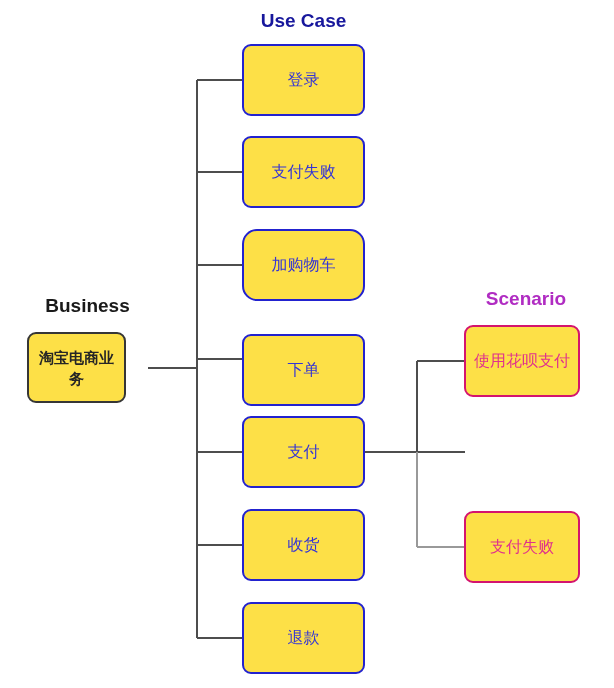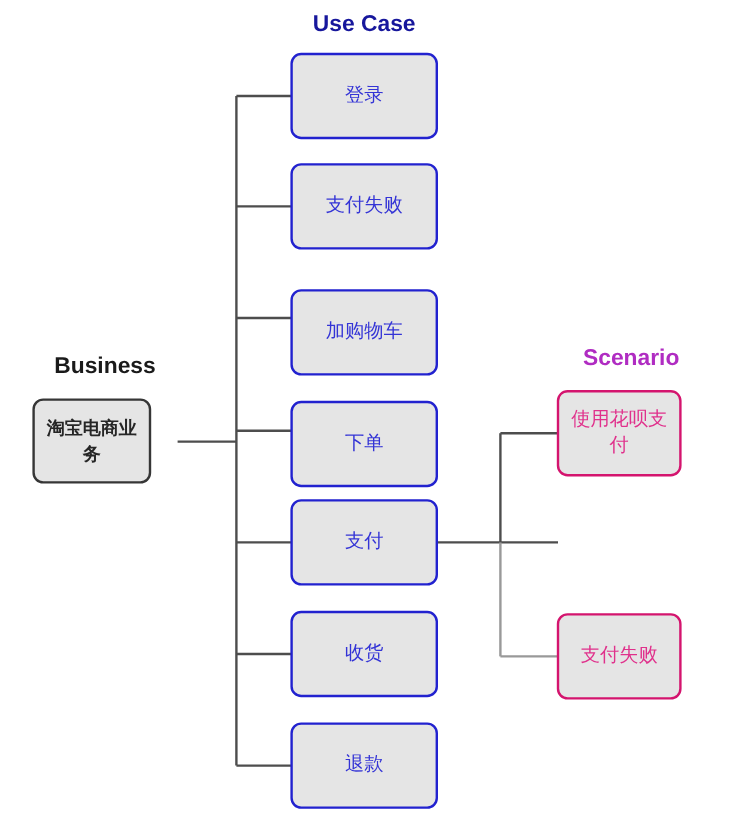--- a/index.html
+++ b/index.html
@@ -31,40 +31,40 @@
     position:absolute;z-index:2;
     font-size:19px;font-weight:700;text-align:center;
     white-space:nowrap;
   }
   .hdr-business{left:27px;top:295px;width:121px;color:var(--business-header);}
   .hdr-usecase{left:242px;top:10px;width:123px;color:var(--usecase-header);}
   .hdr-scenario{left:464px;top:288px;width:124px;color:var(--scenario-header);}
   .node{
     position:absolute;z-index:2;box-sizing:border-box;
     display:flex;align-items:center;justify-content:center;
-    border-radius:9px;background:#e5e5e5;
+    border-radius:9px;background:#fde047;
     font-size:16px;text-align:center;line-height:1.4;
     padding:2px 8px;
   }
   .node-business{
     left:27px;top:332px;width:99px;height:71px;
     border:2.5px solid var(--business-border);
     color:var(--business-text);font-weight:700;font-size:15px;
   }
   .node-uc{
     left:242px;width:123px;height:72px;
     border:2.5px solid var(--usecase-border);
     color:var(--usecase-text);
   }
   .node-sc{
-    left:464px;width:104px;height:72px;
+    left:464px;width:116px;height:72px;
     border:2.5px solid var(--scenario-border);
     color:var(--scenario-text);
   }
-  .uc0{top:44px;} .uc1{top:136px;} .uc2{top:241px;} .uc3{top:334px;}
+  .uc0{top:44px;} .uc1{top:136px;} .uc2{top:229px;border-radius:15px;} .uc3{top:334px;}
   .uc4{top:416px;} .uc5{top:509px;} .uc6{top:602px;}
   .sc0{top:325px;} .sc1{top:416px;} .sc2{top:511px;}
 </style>
 </head>
 <body>
 
 <div class="canvas">
 
   <svg class="connectors" width="614" height="688" viewBox="0 0 614 688">
     <g>

